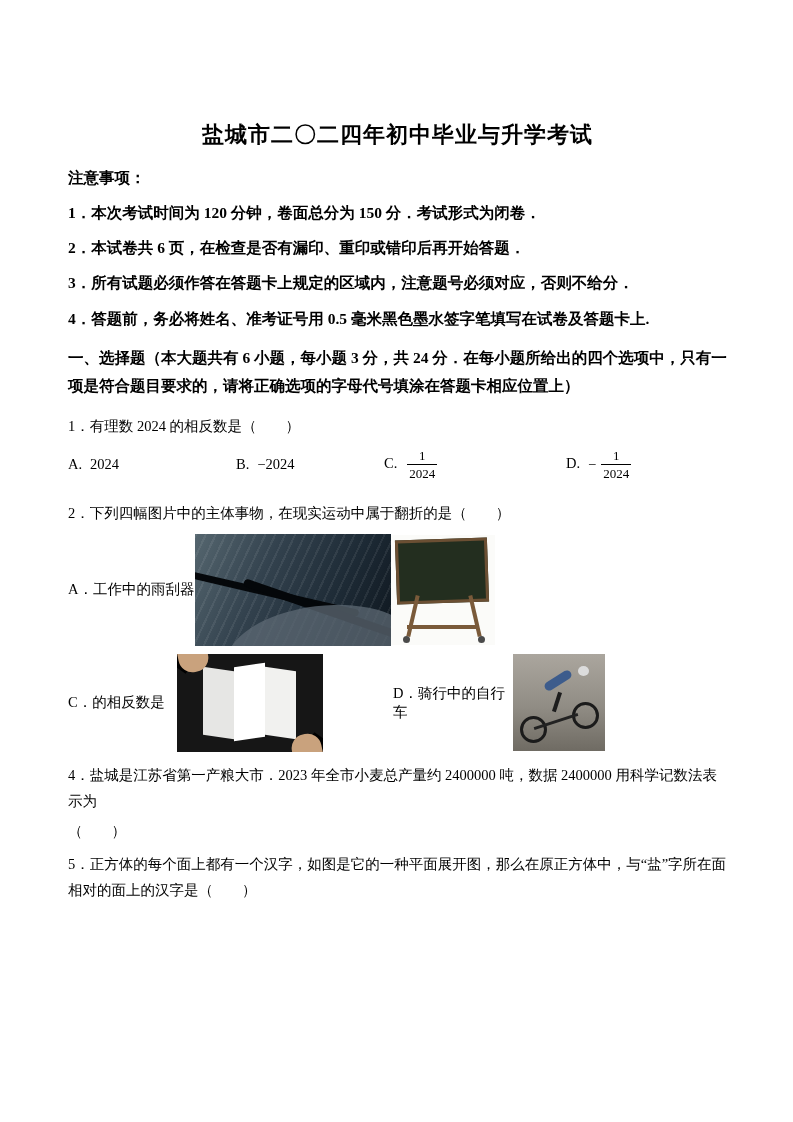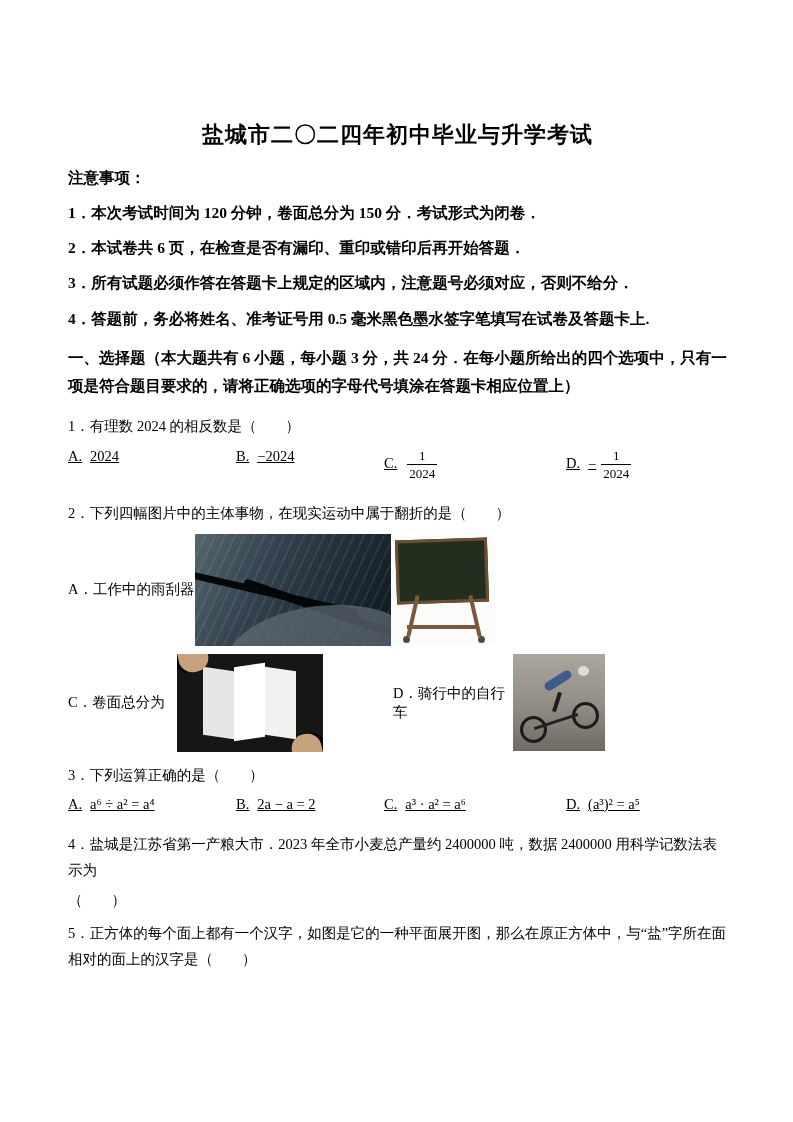--- a/index.html
+++ b/index.html
@@ -9,21 +9,21 @@
   .title { text-align:center; font-size:22px; font-weight:700; margin:0 0 18px 0; letter-spacing:1px; }
   .subtitle { text-align:center; font-size:21px; font-weight:700; margin:0 0 16px 0; letter-spacing:1px; }
 
   .notice p { font-weight:700; font-size:15.5px; margin:0 0 15px 0; line-height:1.3; }
   .section-heading { font-weight:700; font-size:15.5px; line-height:1.8; margin:4px 0 14px 0; }
 
   .question { margin:0 0 10px 0; }
   .q-text { font-size:14.5px; line-height:1.8; margin:10px 0 8px 0; }
   .q-blank { font-size:14.5px; margin:0 0 8px 0; }
 
-  .opt-row { display:flex; font-size:14.5px; margin:6px 0 18px 0;text-decoration:underline; }
+  .opt-row { display:flex; align-items:center; font-size:14.5px; margin:6px 0 18px 0; }
   .opt-row .opt:nth-child(1){ width:168px; }
   .opt-row .opt:nth-child(2){ width:148px; }
   .opt-row .opt:nth-child(3){ width:182px; }
   .opt-row .opt:nth-child(4){ flex:1; }
   .opt-label { margin-right:8px; }
 
   .frac { display:inline-block; vertical-align:middle; text-align:center; font-size:13px; line-height:1.2; margin-left:2px; }
   .frac .num { display:block; border-bottom:1px solid #000; padding:0 6px 1px 6px; }
   .frac .den { display:block; padding:1px 2px 0 2px; }
   .frac-sign { vertical-align:middle; margin-right:3px; }
@@ -116,21 +116,21 @@
         <div class="bb-board"></div>
         <div class="bb-leg1"></div>
         <div class="bb-leg2"></div>
         <div class="bb-bar"></div>
         <div class="bb-wheel1"></div>
         <div class="bb-wheel2"></div>
       </div>
     </div>
 
     <div class="q2row">
-      <span class="q2label" style="width:109px;">C．卷面总分为</span>
+      <span class="q2label" style="width:109px;">C．的相反数是</span>
       <div class="photo paper">
         <div class="sleeve1"></div>
         <div class="sleeve2"></div>
         <div class="pp1"></div>
         <div class="pp2"></div>
         <div class="pp3"></div>
         <div class="hand1"></div>
         <div class="hand2"></div>
       </div>
       <span class="q2label" style="margin-left:70px; width:120px;">D．骑行中的自行车</span>
@@ -138,37 +138,20 @@
         <div class="w1"></div>
         <div class="w2"></div>
         <div class="frame"></div>
         <div class="rider-body"></div>
         <div class="rider-head"></div>
         <div class="rider-leg"></div>
       </div>
     </div>
   </div>
 
-  <div class="question">
-    <p class="q-text">3．下列运算正确的是（　　）</p>
-    <div class="opt-row">
-      <div class="opt">
-        <span class="opt-label">A.</span><span>a⁶ ÷ a² = a⁴</span>
-      </div>
-      <div class="opt">
-        <span class="opt-label">B.</span><span>2a − a = 2</span>
-      </div>
-      <div class="opt">
-        <span class="opt-label">C.</span><span>a³ · a² = a⁶</span>
-      </div>
-      <div class="opt">
-        <span class="opt-label">D.</span><span>(a³)² = a⁵</span>
-      </div>
-    </div>
-  </div>
 
   <div class="question">
     <p class="q-text">4．盐城是江苏省第一产粮大市．2023 年全市小麦总产量约 2400000 吨，数据 2400000 用科学记数法表示为</p>
     <p class="q-blank">（　　）</p>
   </div>
 
   <div class="question">
     <p class="q-text">5．正方体的每个面上都有一个汉字，如图是它的一种平面展开图，那么在原正方体中，与“盐”字所在面相对的面上的汉字是（　　）</p>
   </div>
 

